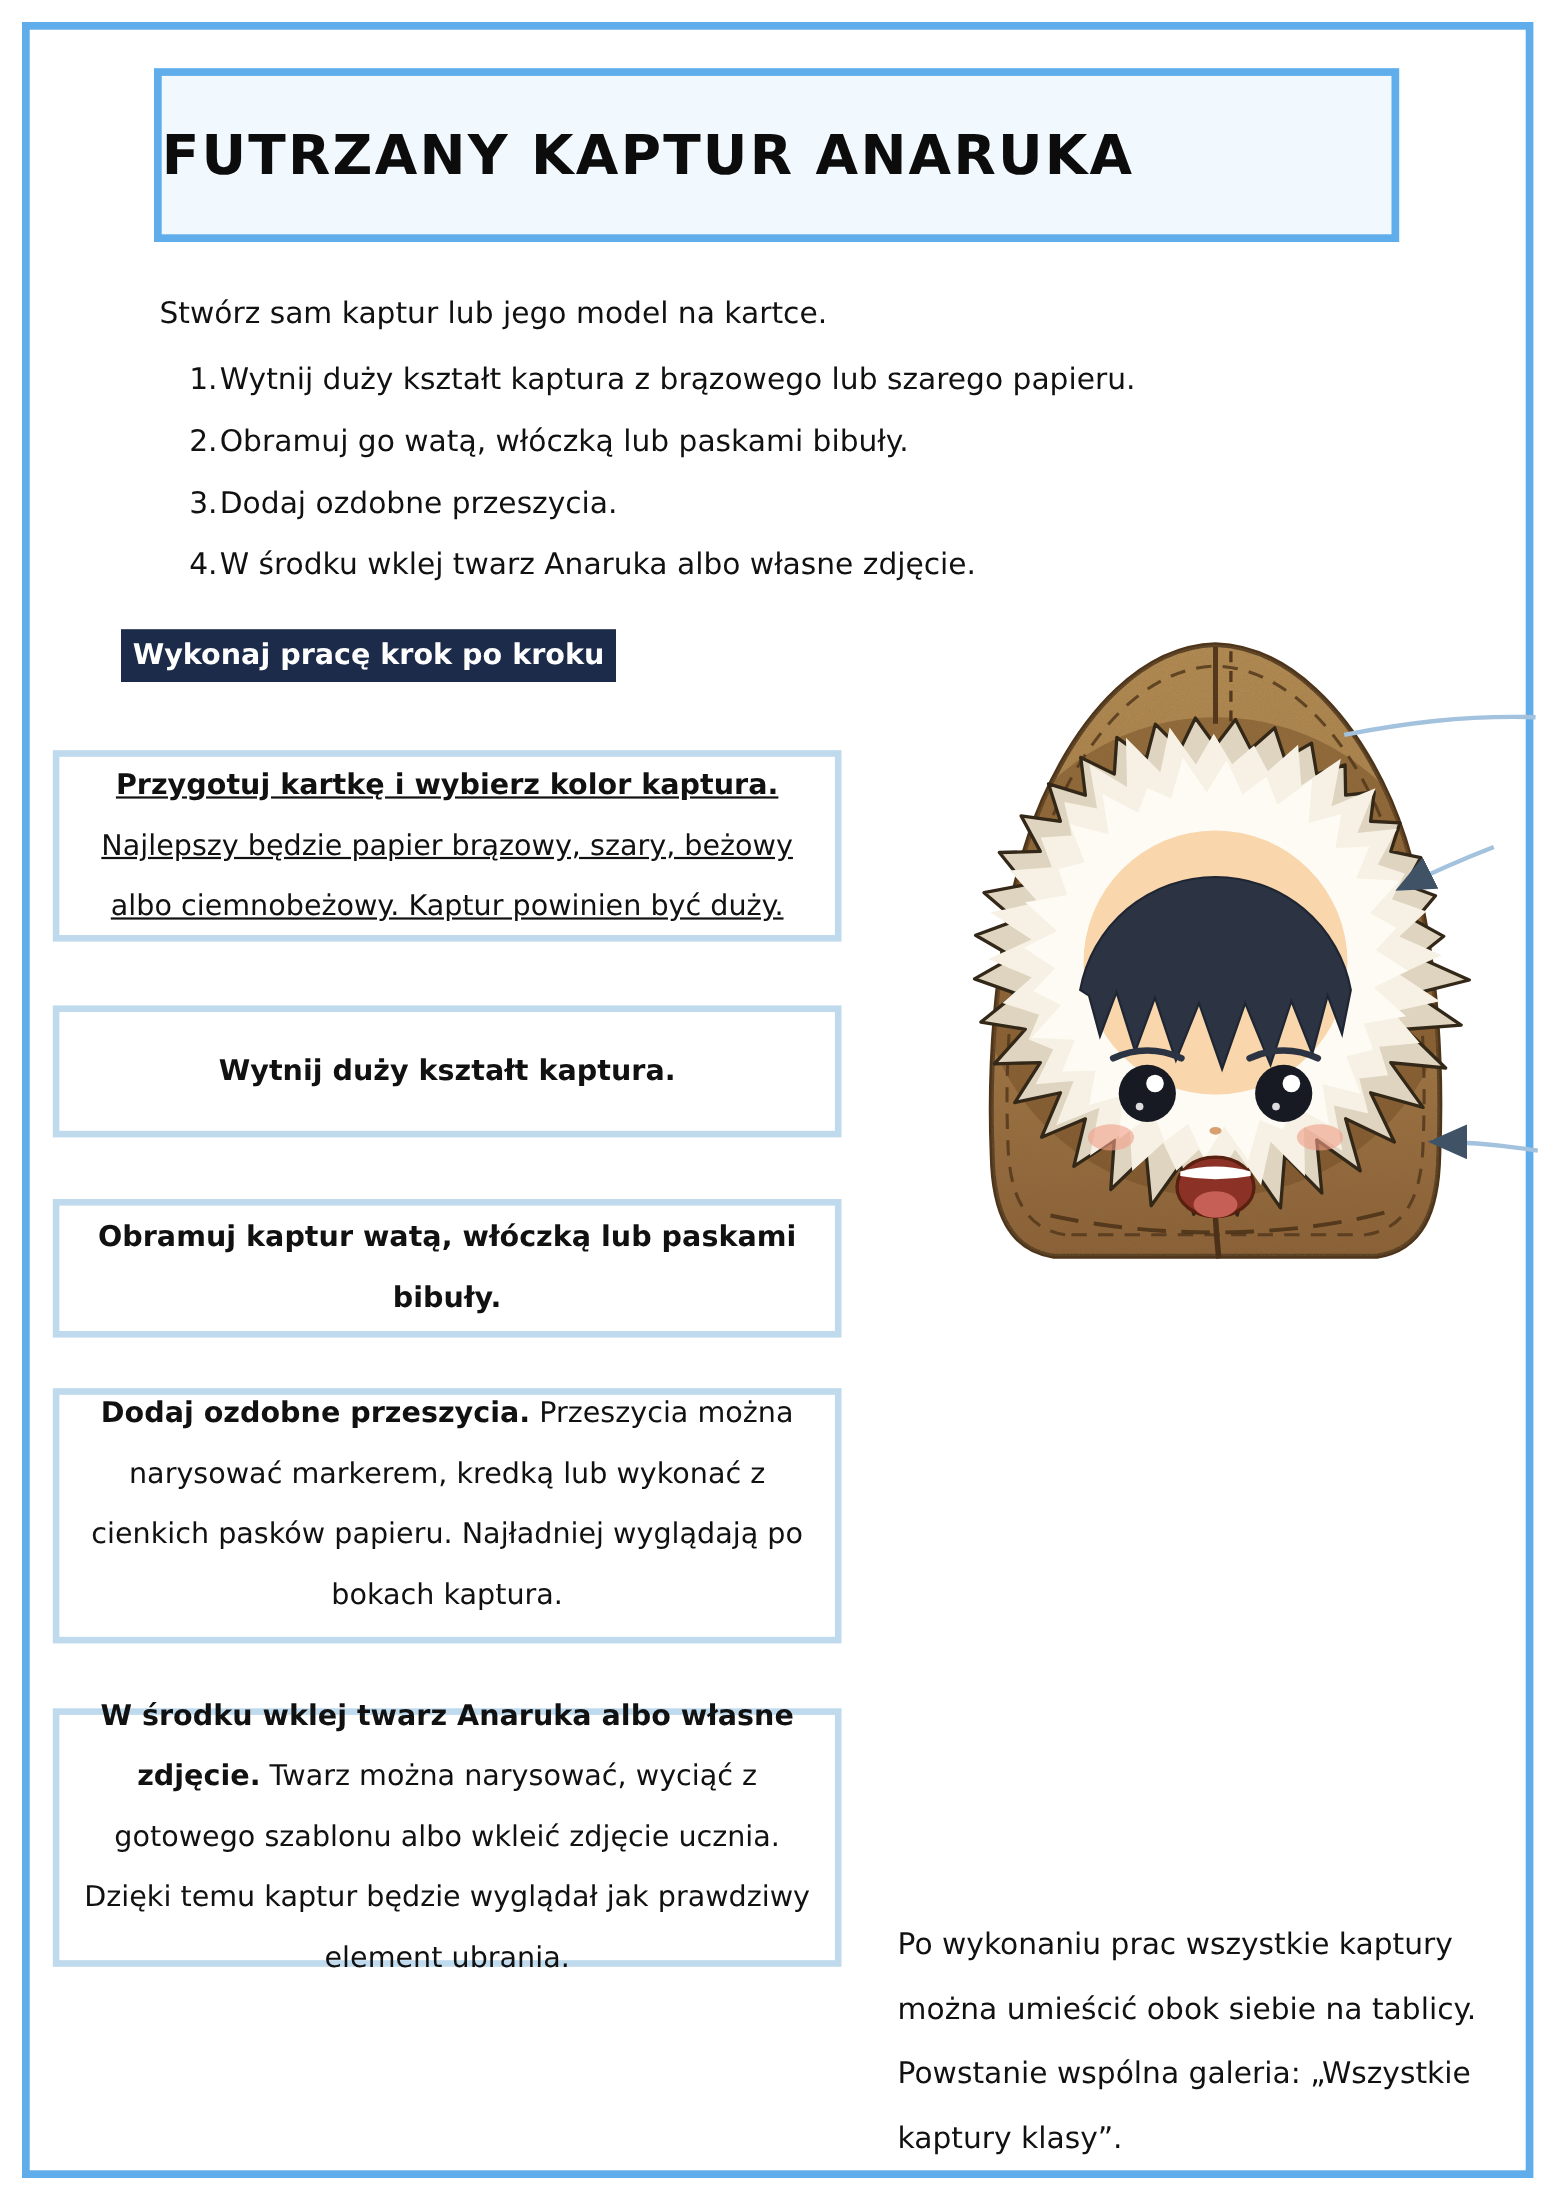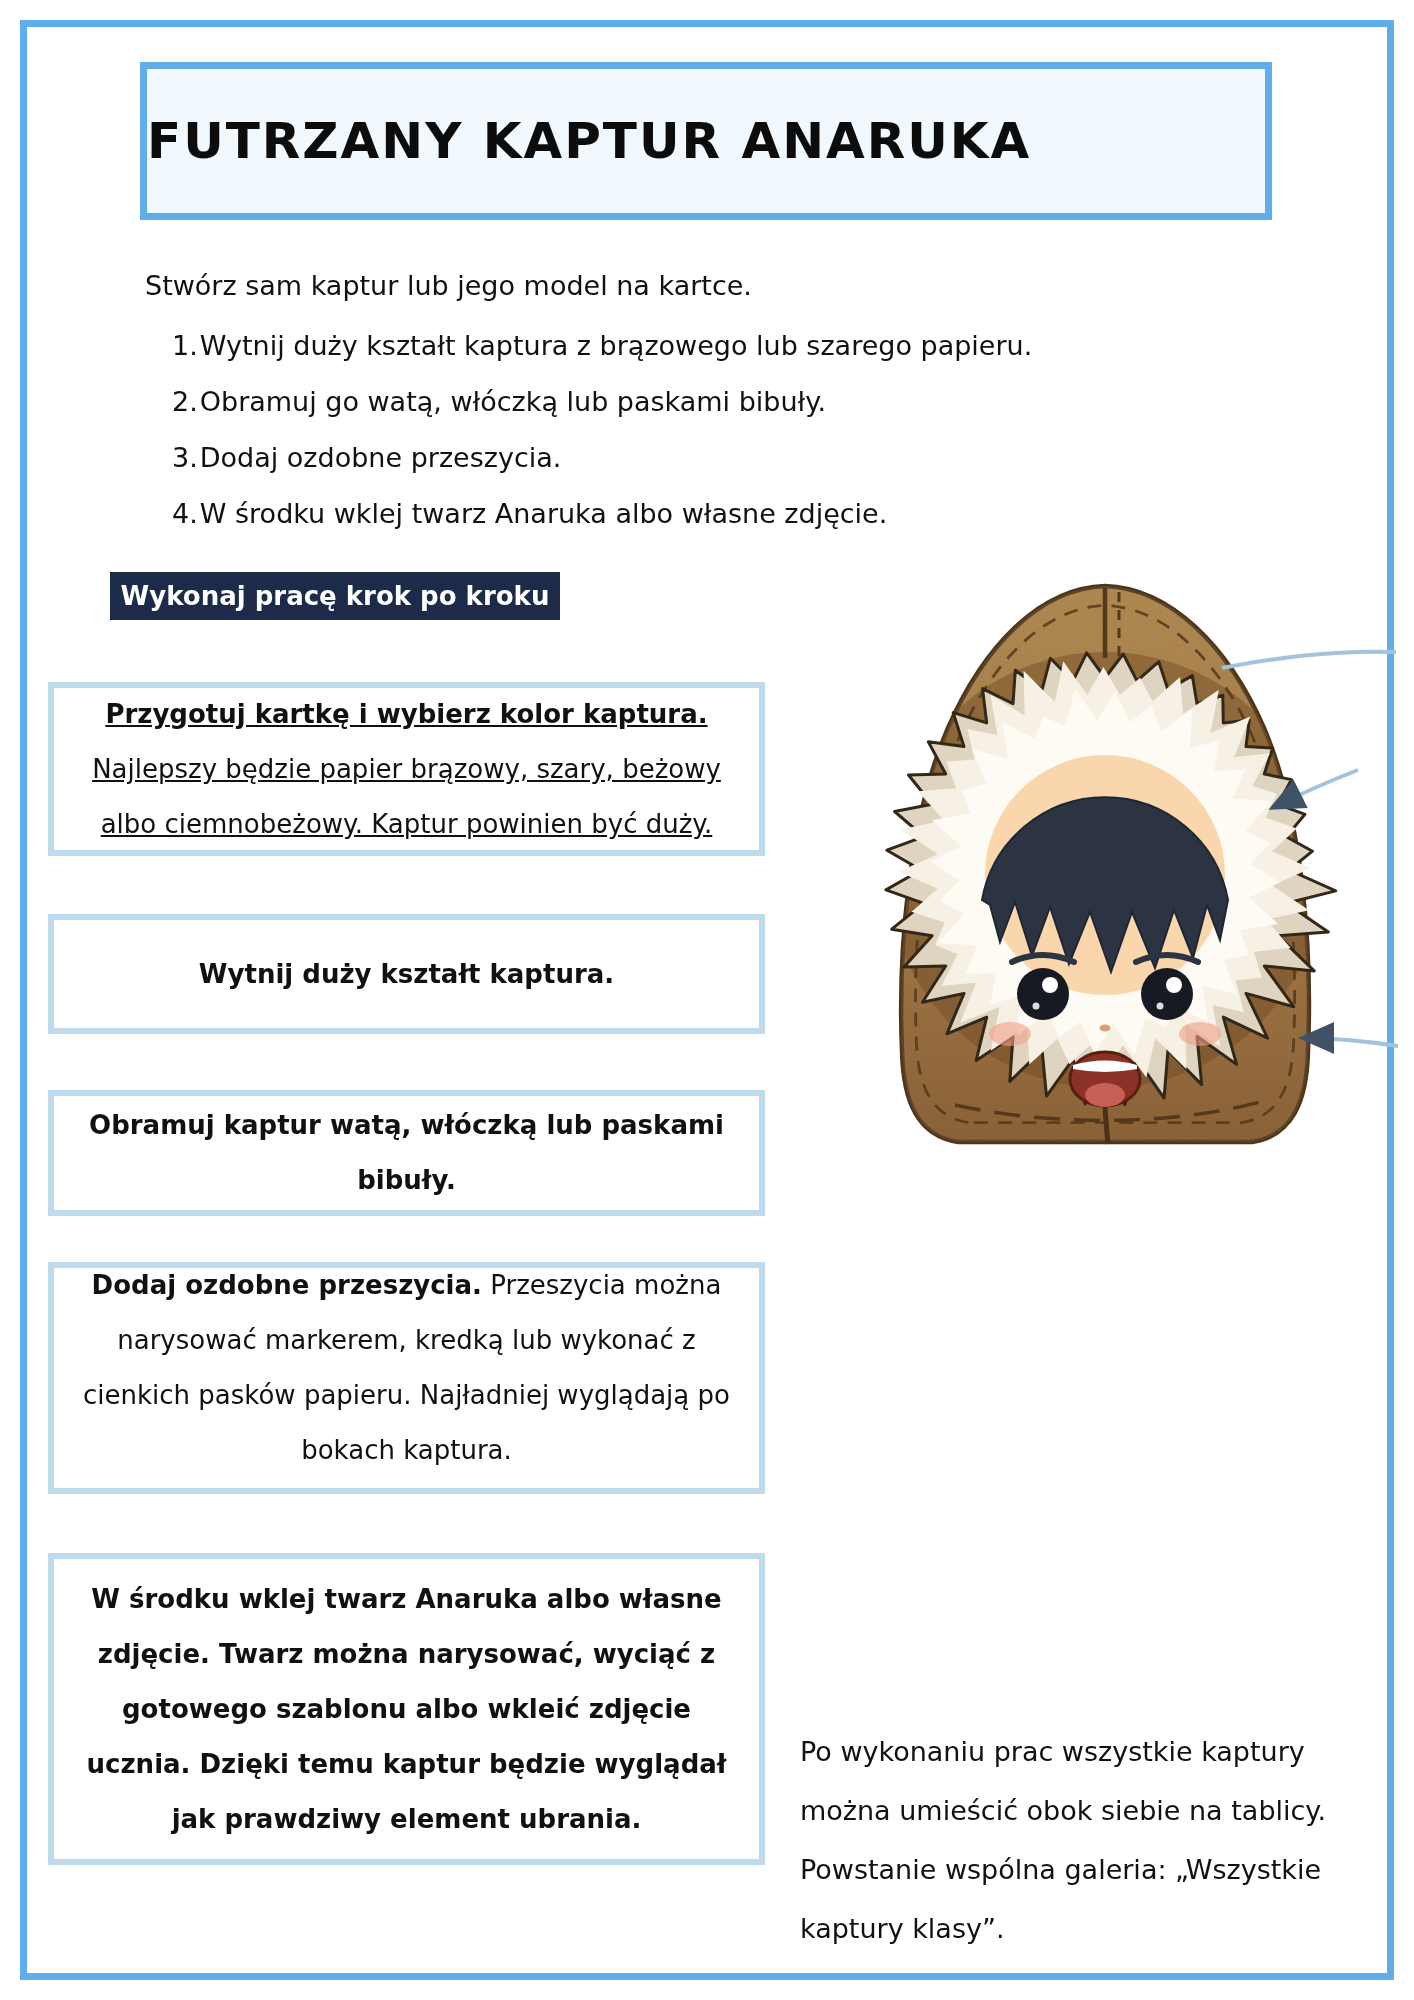--- a/index.html
+++ b/index.html
@@ -40,23 +40,23 @@
     display:flex;align-items:center;justify-content:center;
     padding:10px 14px;
   }
   .step-box p{
     margin:0;font-size:26px;line-height:55px;text-align:center;color:#111;
   }
   .box1{top:682px;height:174px;text-decoration:underline;}
   .box2{top:914px;height:120px;}
   .box3{top:1090px;height:126px;}
   .box4{top:1262px;height:232px;align-items:flex-end;}
-  .box5{top:1553px;height:312px;font-weight:bold;}
+  .box5{top:1553px;height:235px;}
   .outro{
-    position:absolute;left:800px;top:1722px;width:545px;margin:0;
+    position:absolute;left:800px;top:1722px;width:545px;margin:16px;
     font-size:27px;line-height:59px;
   }
   .illustration{
     position:absolute;left:860px;top:560px;width:540px;height:600px;
   }
 </style>
 </head>
 <body>
 
 <div class="page">

